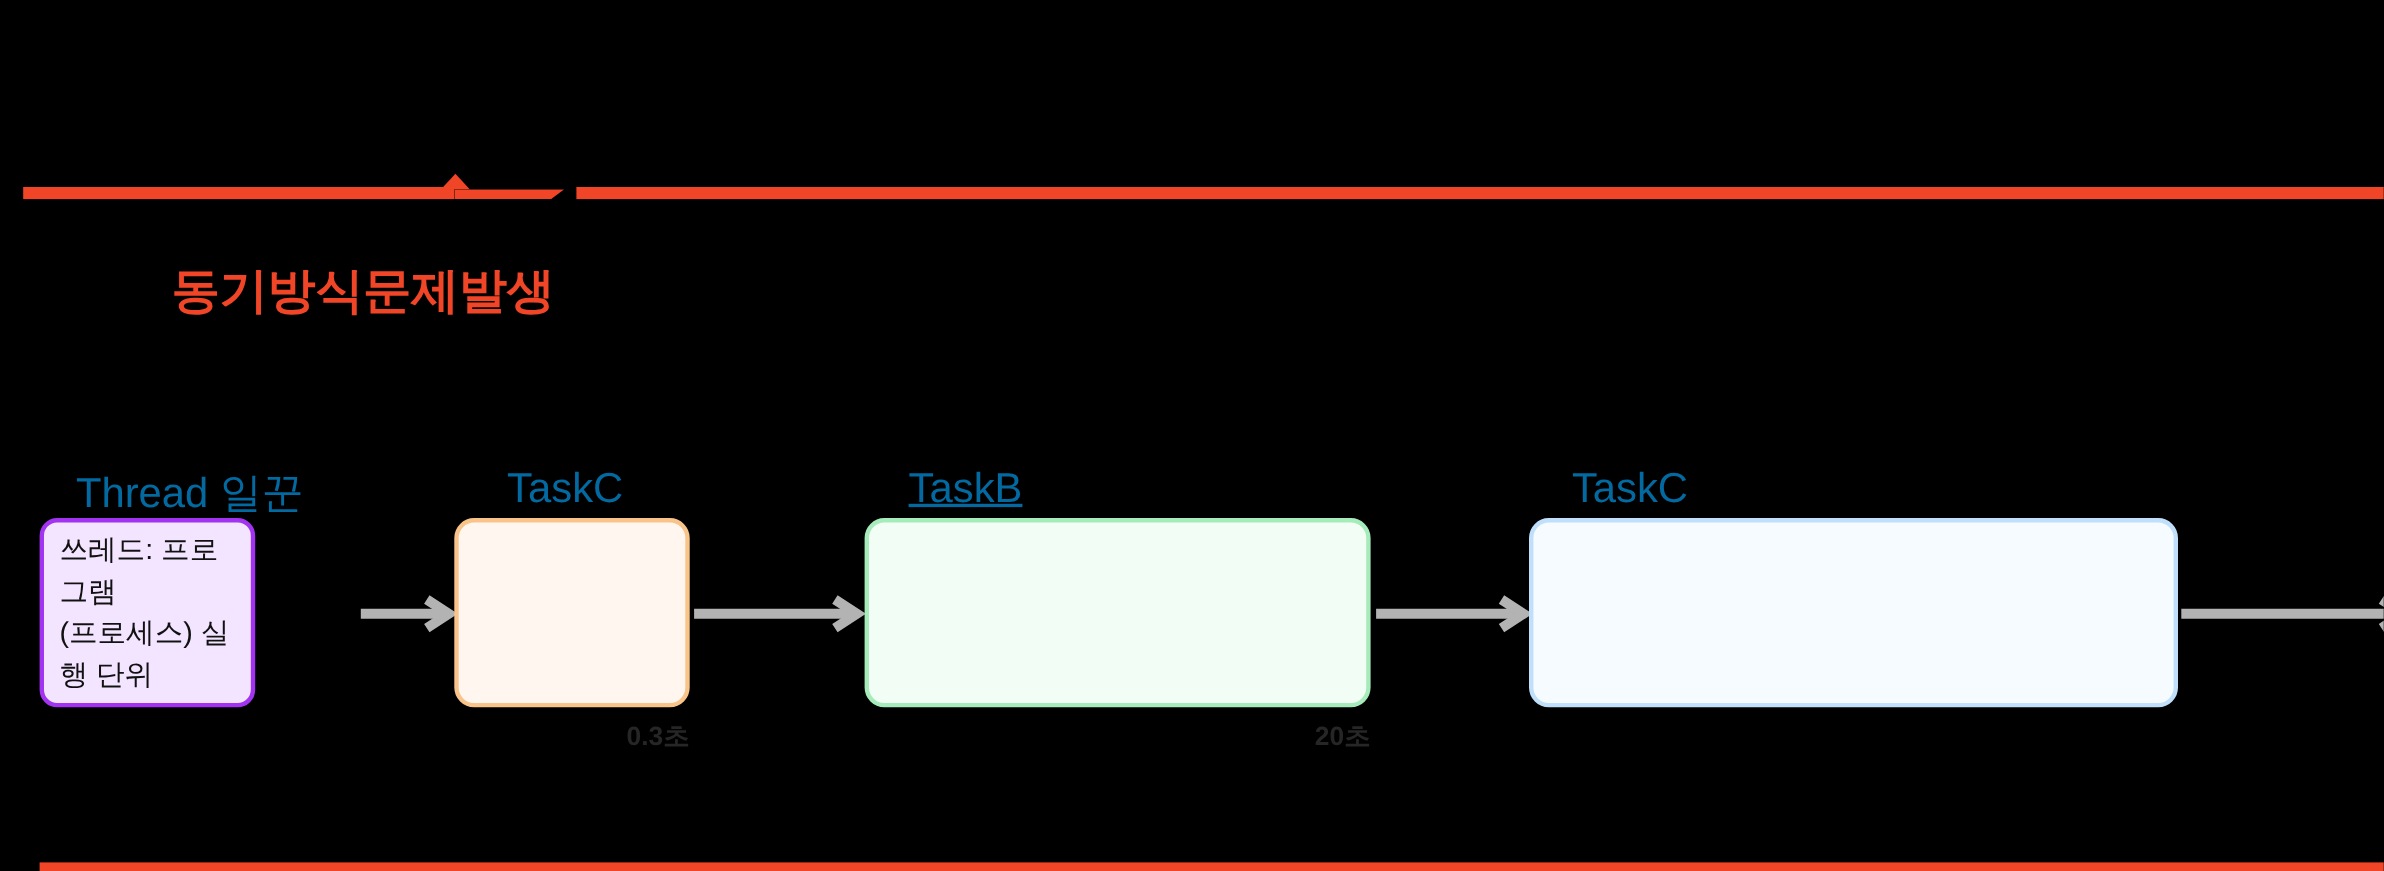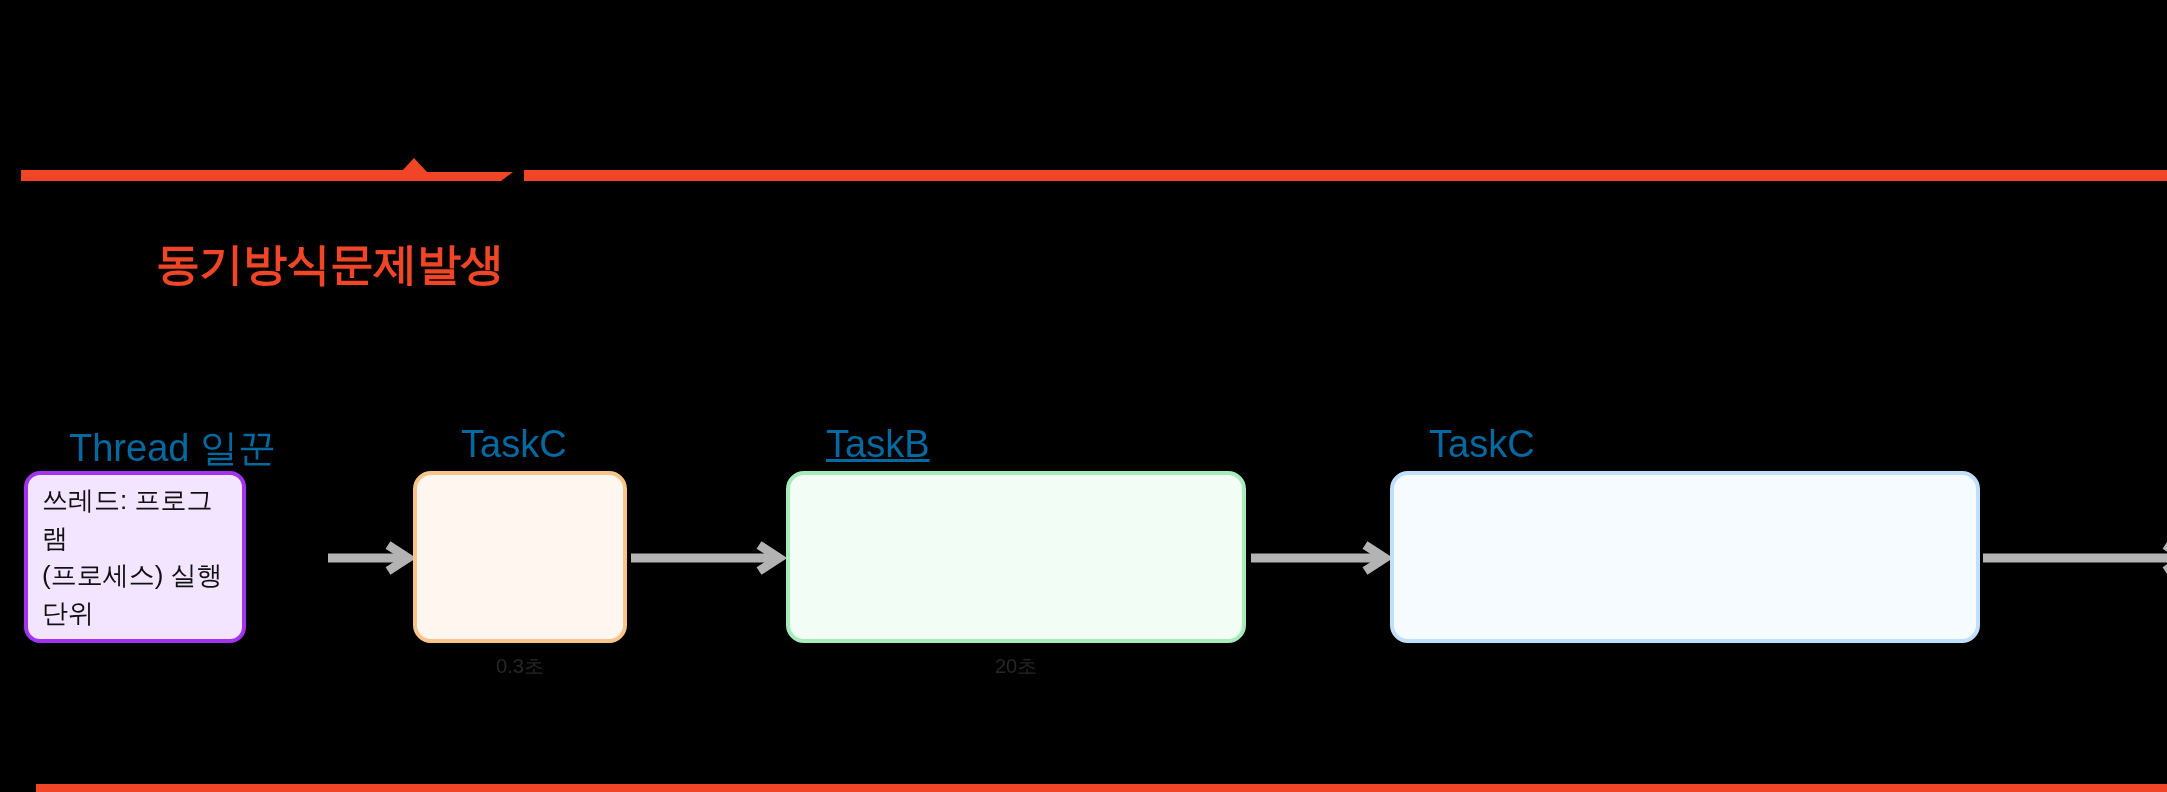--- a/index.html
+++ b/index.html
@@ -56,39 +56,39 @@
     color: #0369a1;
     font-size: 38px;
     font-weight: 400;
     white-space: nowrap;
   }
 
   
   .dur-label {
     position: absolute;
     color: #262626;
-    font-size: 20px;
-    font-weight: 400;
+    font-size: 24px;
+    font-weight: 700;
     white-space: nowrap;
-    text-align: center;
+    text-align: right;
   }
 
   
   .box {
     position: absolute;
     top: 471px;
     height: 172px;
     border-style: solid;
     border-width: 4px;
     border-radius: 18px;
     box-sizing: border-box;
   }
   .box-thread {
-    left: 3px;
-    width: 222px;
+    left: 15px;
+    width: 196px;
     border-color: #a233f0;
     background: #f3e5ff;
     border-radius: 16px;
   }
   .box-taska {
     left: 392px;
     width: 214px;
     border-color: #f9c489;
     background: #fef6ef;
   }

